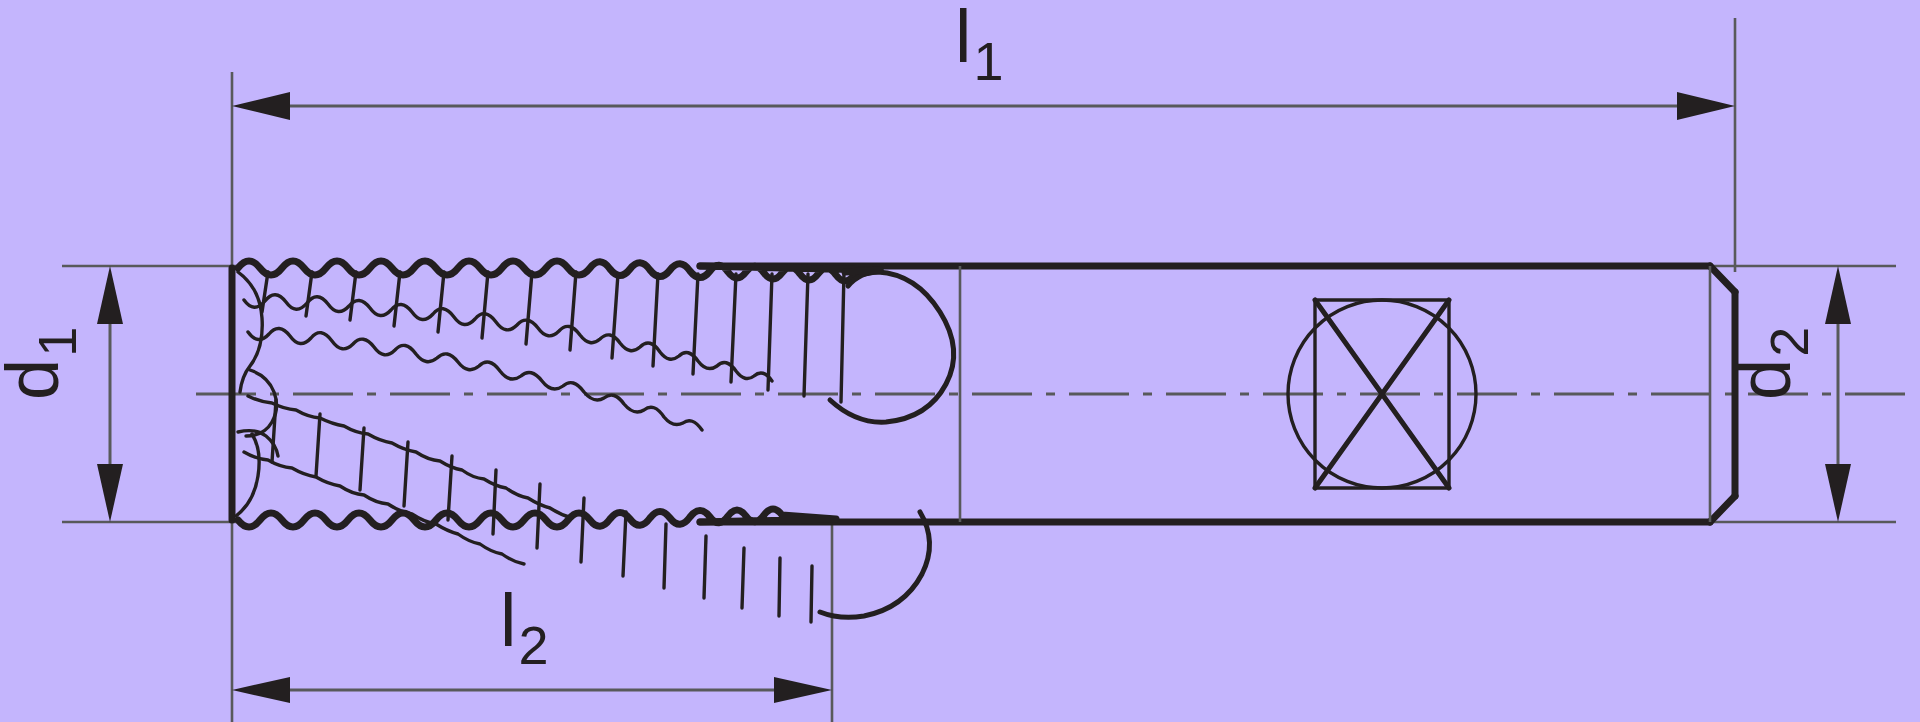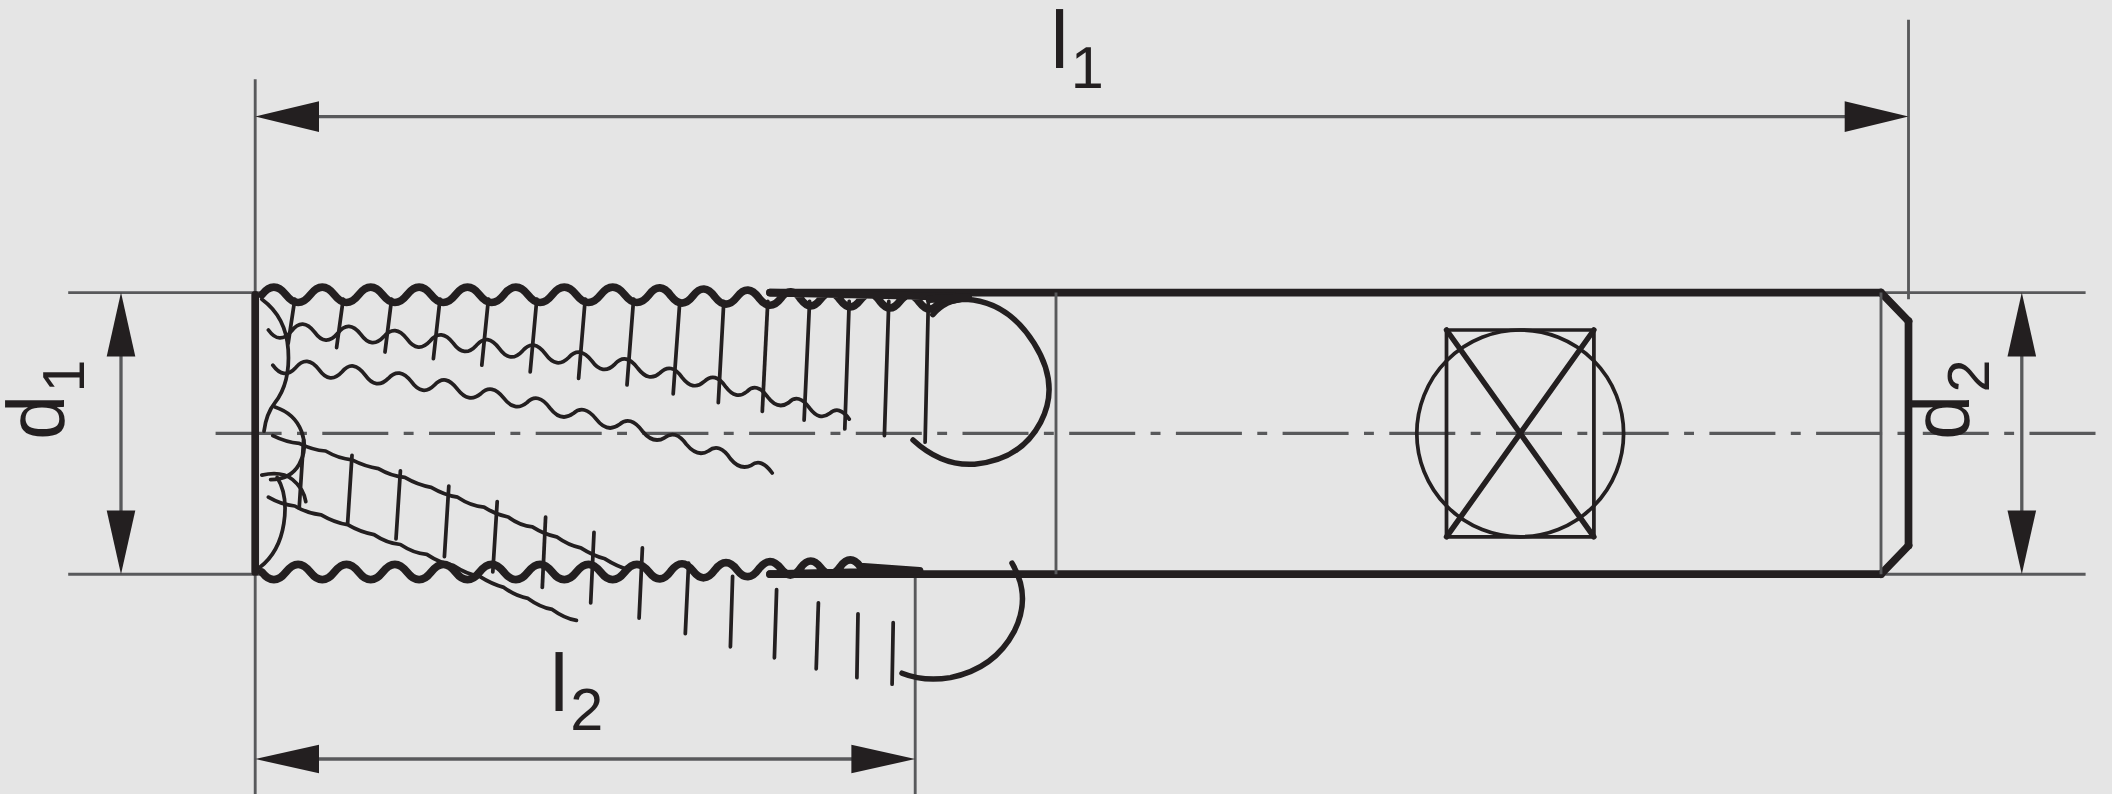--- a/index.html
+++ b/index.html
@@ -10,21 +10,21 @@
   body {
     width: 1920px;
     height: 722px;
     overflow: hidden;
     font-family: "Liberation Sans", sans-serif;
   }
   #drawing-root {
     position: relative;
     width: 1920px;
     height: 722px;
-    background: #e5e5e5;
+    background: #c4b5fd;
   }
   svg.tech-drawing {
     display: block;
     width: 1920px;
     height: 722px;
   }
   .outline-heavy {
     fill: none;
     stroke: #231f20;
     stroke-width: 7;

